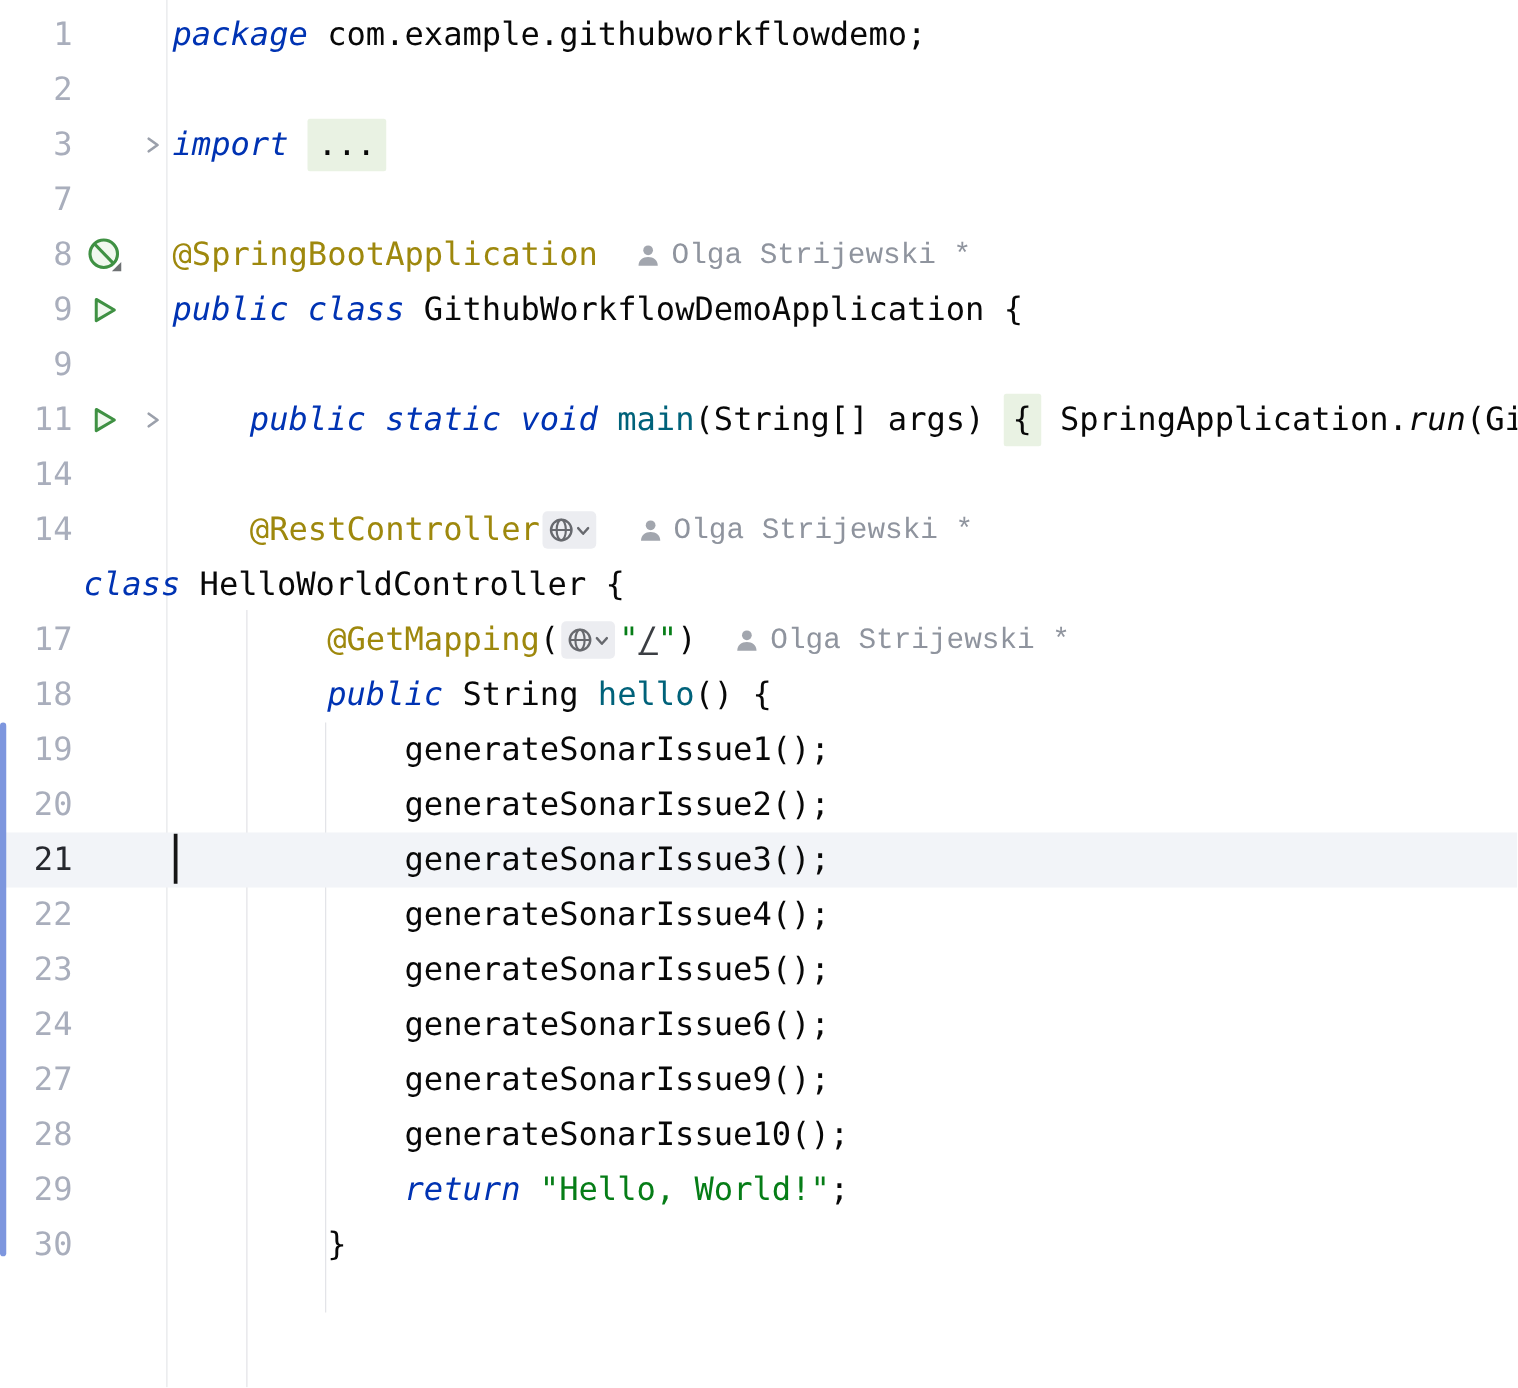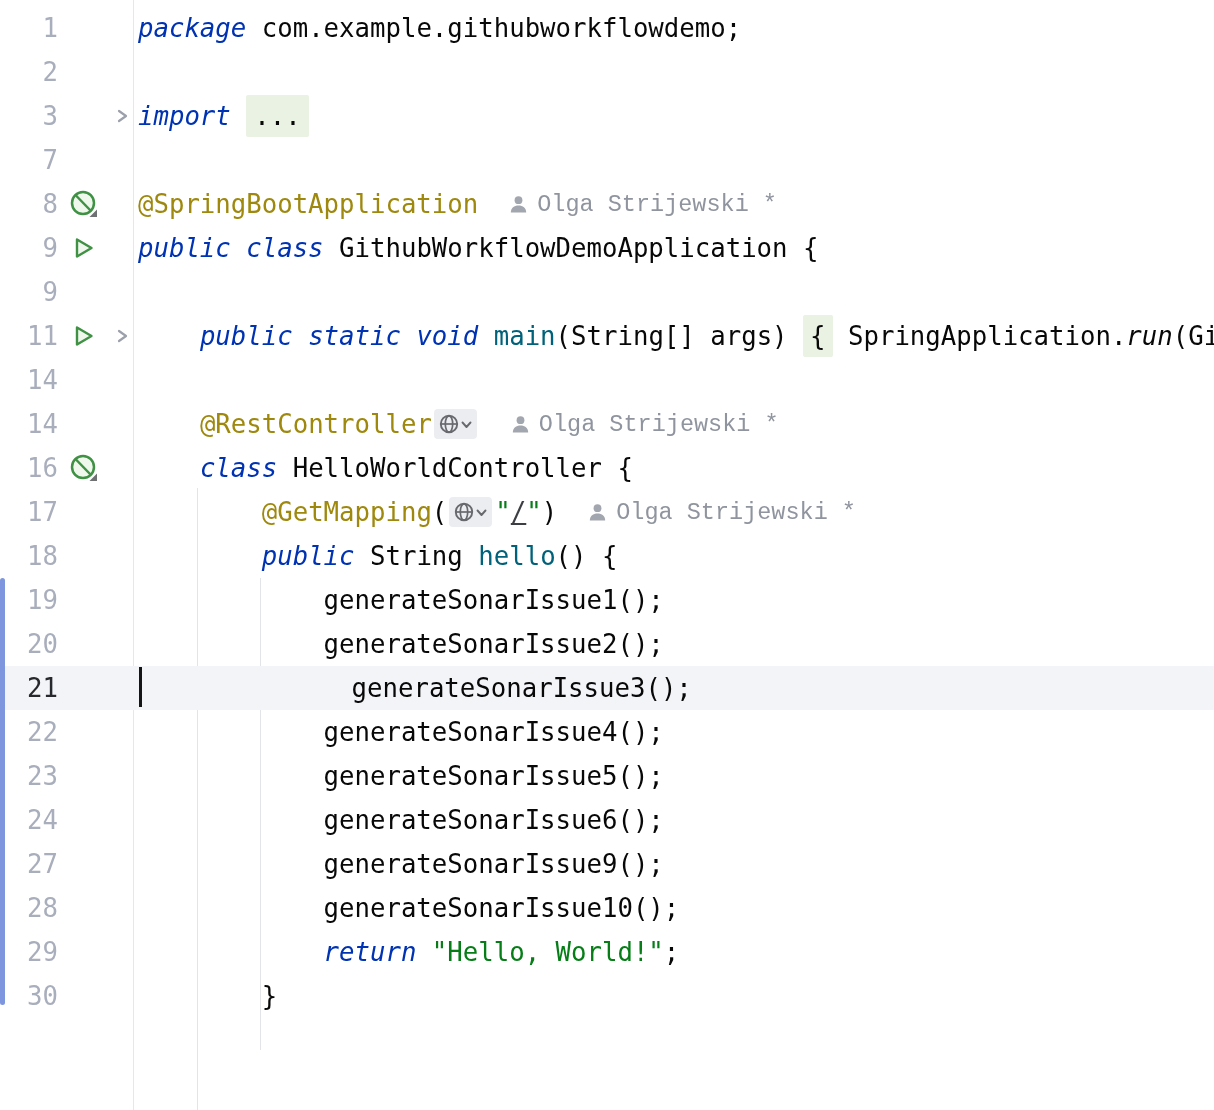--- a/index.html
+++ b/index.html
@@ -10,21 +10,21 @@
     --iconGray:#A2A6AE; --caret:#151515; --bg:#FFFFFF;
   }
   html,body{margin:0;padding:0;background:#fff;}
   .editor{
     position:relative; width:1214px; height:1110px; background:var(--bg);
     overflow:hidden; font-family:"DejaVu Sans Mono","Liberation Mono",monospace;
     font-size:25.7px; color:var(--pl);
   }
   .rows{position:relative; padding-top:6px; z-index:2;}
   .row{display:flex; height:44px; align-items:center; white-space:pre; position:relative;}
-  .row.caret-row{background:var(--caretRow);gap:28px;}
+  .row.caret-row{background:var(--caretRow);}
   .gutter{flex:0 0 133px; display:flex; align-items:center; height:44px;}
   .ln{flex:0 0 58px; text-align:right; color:var(--lineNum); font-size:25.7px;}
   .caret-row .ln{color:var(--curLineNum);}
   .icon-col{flex:0 0 44px; display:flex; justify-content:flex-start; padding-left:11px; align-items:center;}
   .fold-col{flex:0 0 20px; display:flex; align-items:center;}
   .code-text{padding-left:5px; white-space:pre; display:flex; align-items:center;}
   .seg{white-space:pre;}
   .kw{color:var(--kw);font-style:italic;}
   .ann{color:var(--ann);}
   .str{color:var(--str);}
@@ -86,25 +86,21 @@
       <div class="row"><div class="gutter"><div class="ln">14</div><div class="icon-col"></div><div class="fold-col"></div></div><div class="code-text"><span class="seg pl">    </span><span class="seg ann">@RestController</span><span class="url-chip"><svg width="22" height="22" viewBox="0 0 22 22">
               <circle cx="11" cy="11" r="8.2" fill="none" stroke="#67696E" stroke-width="1.9"></circle>
               <ellipse cx="11" cy="11" rx="3.7" ry="8.2" fill="none" stroke="#67696E" stroke-width="1.7"></ellipse>
               <line x1="2.8" y1="11" x2="19.2" y2="11" stroke="#67696E" stroke-width="1.7"></line>
             </svg><svg width="13" height="13" viewBox="0 0 13 13">
               <path d="M2.5 4.5 L6.5 9 L10.5 4.5" fill="none" stroke="#67696E" stroke-width="1.9" stroke-linecap="round" stroke-linejoin="round"></path>
             </svg></span><span class="author"><svg width="21" height="21" viewBox="0 0 21 21">
               <circle cx="10.5" cy="6.2" r="3.9" fill="#A2A6AE"></circle>
               <path d="M2.8 18.5 c0-4.6 3.4-7 7.7-7 s7.7 2.4 7.7 7 z" fill="#A2A6AE"></path>
             </svg><span>Olga Strijewski *</span></span></div></div>
-      <div class="row"><div class="gutter"><div class="ln">16</div><div class="icon-col"><svg width="30" height="30" viewBox="0 0 30 30">
-              <circle cx="14" cy="14" r="11" fill="#F0F8EE" stroke="#3F9143" stroke-width="2.5"></circle>
-              <line x1="6.5" y1="6" x2="21.5" y2="21.5" stroke="#3F9143" stroke-width="2.5"></line>
-              <path d="M28 28 L28 20.5 L20.5 28 Z" fill="#6E7173"></path>
-            </svg></div><div class="fold-col"></div></div><div class="code-text"><span class="seg pl">    </span><span class="seg kw">class </span><span class="seg pl">HelloWorldController {</span></div></div>
+      <div class="row"><div class="code-text"><span class="seg pl">    </span><span class="seg kw">class </span><span class="seg pl">HelloWorldController {</span></div></div>
       <div class="row"><div class="gutter"><div class="ln">17</div><div class="icon-col"></div><div class="fold-col"></div></div><div class="code-text"><span class="seg pl">        </span><span class="seg ann">@GetMapping</span><span class="seg pl">(</span><span class="url-chip"><svg width="22" height="22" viewBox="0 0 22 22">
               <circle cx="11" cy="11" r="8.2" fill="none" stroke="#67696E" stroke-width="1.9"></circle>
               <ellipse cx="11" cy="11" rx="3.7" ry="8.2" fill="none" stroke="#67696E" stroke-width="1.7"></ellipse>
               <line x1="2.8" y1="11" x2="19.2" y2="11" stroke="#67696E" stroke-width="1.7"></line>
             </svg><svg width="13" height="13" viewBox="0 0 13 13">
               <path d="M2.5 4.5 L6.5 9 L10.5 4.5" fill="none" stroke="#67696E" stroke-width="1.9" stroke-linecap="round" stroke-linejoin="round"></path>
             </svg></span><span class="seg str">"</span><span class="seg lnk">/</span><span class="seg str">"</span><span class="seg pl">)</span><span class="author"><svg width="21" height="21" viewBox="0 0 21 21">
               <circle cx="10.5" cy="6.2" r="3.9" fill="#A2A6AE"></circle>
               <path d="M2.8 18.5 c0-4.6 3.4-7 7.7-7 s7.7 2.4 7.7 7 z" fill="#A2A6AE"></path>
             </svg><span>Olga Strijewski *</span></span></div></div>

